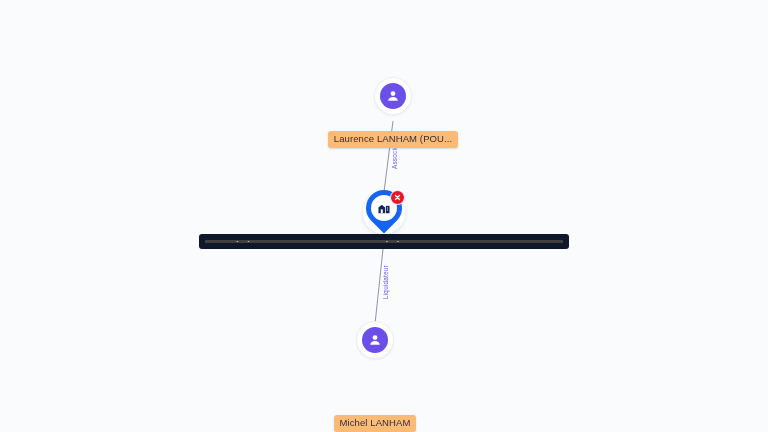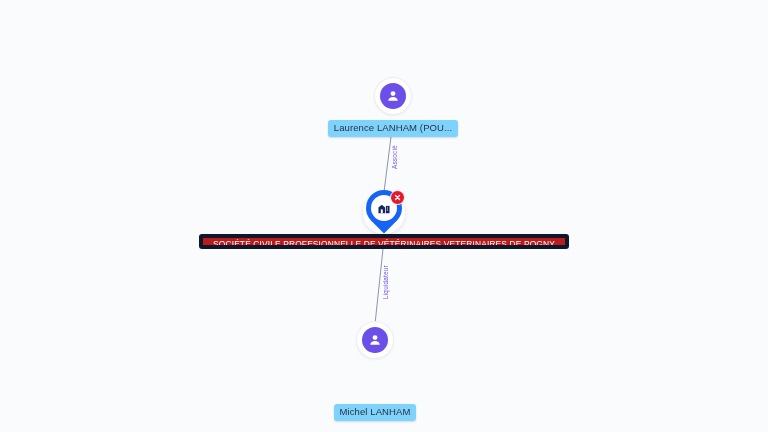--- a/index.html
+++ b/index.html
@@ -51,22 +51,22 @@
     width: 26px;
     height: 26px;
     border-radius: 50%;
     background: #6c4ee8;
     display: flex;
     align-items: center;
     justify-content: center;
   }
   .avatar-circle svg { display:block; }
   .person-label {
-    margin-top: 6px;
-    background: #7dd3fc;
+    margin-top: 17px;
+    background: #fdba74;
     border-radius: 3px;
     box-shadow: 0 1px 2px rgba(25,35,70,.16);
     padding: 2px 6px 3px 6px;
     font-size: 9.5px;
     line-height: 12px;
     color: #2d3142;
     white-space: nowrap;
     letter-spacing: .1px;
   }
 
@@ -128,22 +128,22 @@
   .pin-badge svg { display:block; }
 
   
   #company-label-bar {
     position: absolute;
     left: 199px;
     top: 234px;
     width: 370px;
     height: 15px;
     box-sizing: border-box;
-    background: #b91c1c;
-    border: 4px solid #0f172a;
+    background: #404040;
+    border: 6px solid #0f172a;
     border-radius: 3px;
     color: #ffffff;
     font-size: 8.4px;
     line-height: 13px;
     letter-spacing: .15px;
     text-align: center;
     white-space: nowrap;
     overflow: hidden;
   }
 

